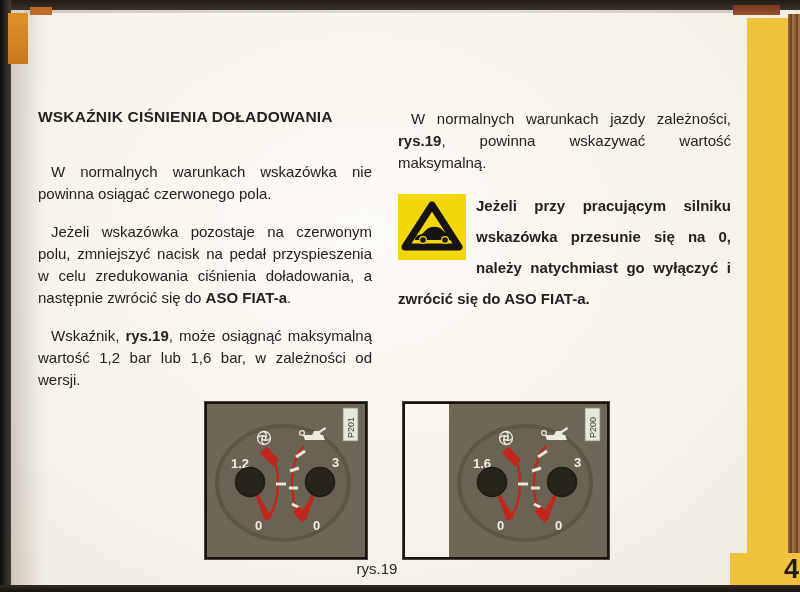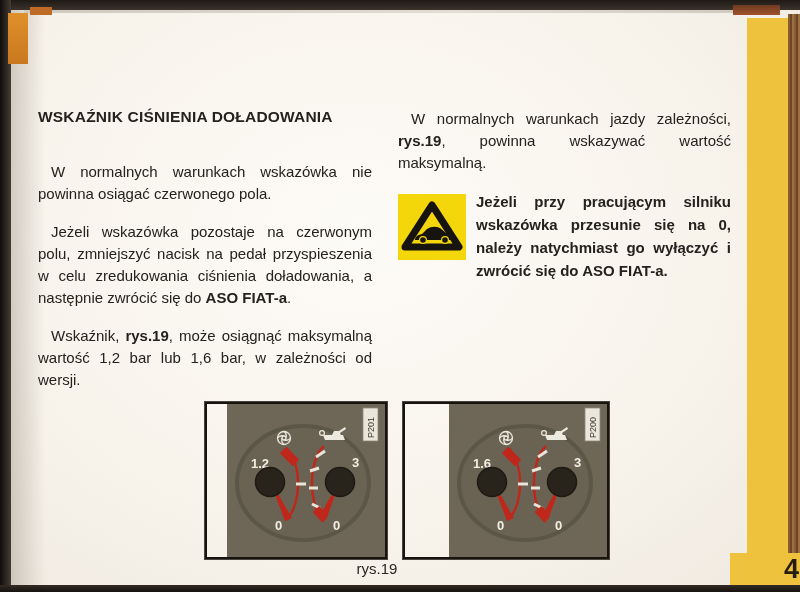--- a/index.html
+++ b/index.html
@@ -36,21 +36,21 @@
   .col { position:absolute; top:108px; }
   .col-left  { left:38px;  width:334px; }
   .col-right { left:398px; width:333px; }
   .col h2 { font-size:15.5px; font-weight:bold; margin:0 0 35px 0; letter-spacing:0.2px; }
   .col p { font-size:15px; line-height:22px; margin:0 0 16px 0; text-align:justify;
     text-indent:13px; }
   .warn { margin-top:4px; }
   .warn-icon { float:left; width:68px; height:66px; margin:4px 10px 2px 0;
     background:#f3d70a; }
   .warn-icon svg { display:block; width:100%; height:100%; }
-  .warn p { font-weight:bold; text-indent:0; line-height:23px; margin:0; }
+  .warn p { font-weight:bold; text-indent:0; line-height:31px; margin:0; }
   
   .fig { position:absolute; top:402px; width:158px; height:153px;
     border:2px solid #17130f; z-index:3; box-shadow:0 0 0 1px #4a443c; }
   .fig svg { display:block; width:100%; height:100%; }
   .fig-1 { left:205px; }
   .fig-2 { left:403px;padding-left:44px; }
   .fig-caption { position:absolute; left:297px; top:560px; width:160px;
     text-align:center; font-size:15px; color:#2a2623; z-index:3; }
   .gauge-text { font-weight:bold; fill:#f1eee4; font-family:"Liberation Sans",sans-serif; }
   .photo-code { fill:#3b372f; font-family:"Liberation Sans",sans-serif; }
@@ -92,21 +92,21 @@
             <path d="M17 45 q1 -4 7 -5 l5 -5 q6 -4 13 -1 l6 5 q5 1 6 4 l0 3 -37 0 z"></path>
             <circle cx="25" cy="46" r="3.4" stroke="#f3d70a" stroke-width="1.2"></circle>
             <circle cx="47" cy="46" r="3.4" stroke="#f3d70a" stroke-width="1.2"></circle>
           </g>
         </svg>
       </div>
       <p>Jeżeli przy pracującym silniku wskazówka przesunie się na 0, należy natychmiast go wyłączyć i zwrócić się do ASO FIAT-a.</p>
     </div>
   </section>
 
-  <figure class="fig fig-1" style="margin:0;padding-left:20px;">
+  <figure class="fig fig-1" style="margin:0;">
     <svg viewBox="0 0 158 153">
       <rect x="0" y="0" width="158" height="153" fill="#6e6758"></rect>
       <ellipse cx="76" cy="79" rx="66" ry="57" fill="#6a6354" stroke="#5c5647" stroke-width="4"></ellipse>
       <rect x="136" y="4" width="15" height="33" fill="#eae6db" stroke="#8d887c" stroke-width="0.8"></rect>
       <text class="photo-code" font-size="9" transform="translate(147,34) rotate(-90)">P201</text>
 
       <g stroke="#eceadf" fill="none" stroke-width="1.3">
         <circle cx="57" cy="34" r="6.5"></circle>
         <circle cx="57" cy="34" r="2"></circle>
         <path d="M57 27.5 q3 2 2 6 M63.5 34 q-2 3 -6 2 M57 40.5 q-3 -2 -2 -6 M50.5 34 q2 -3 6 -2"></path>

